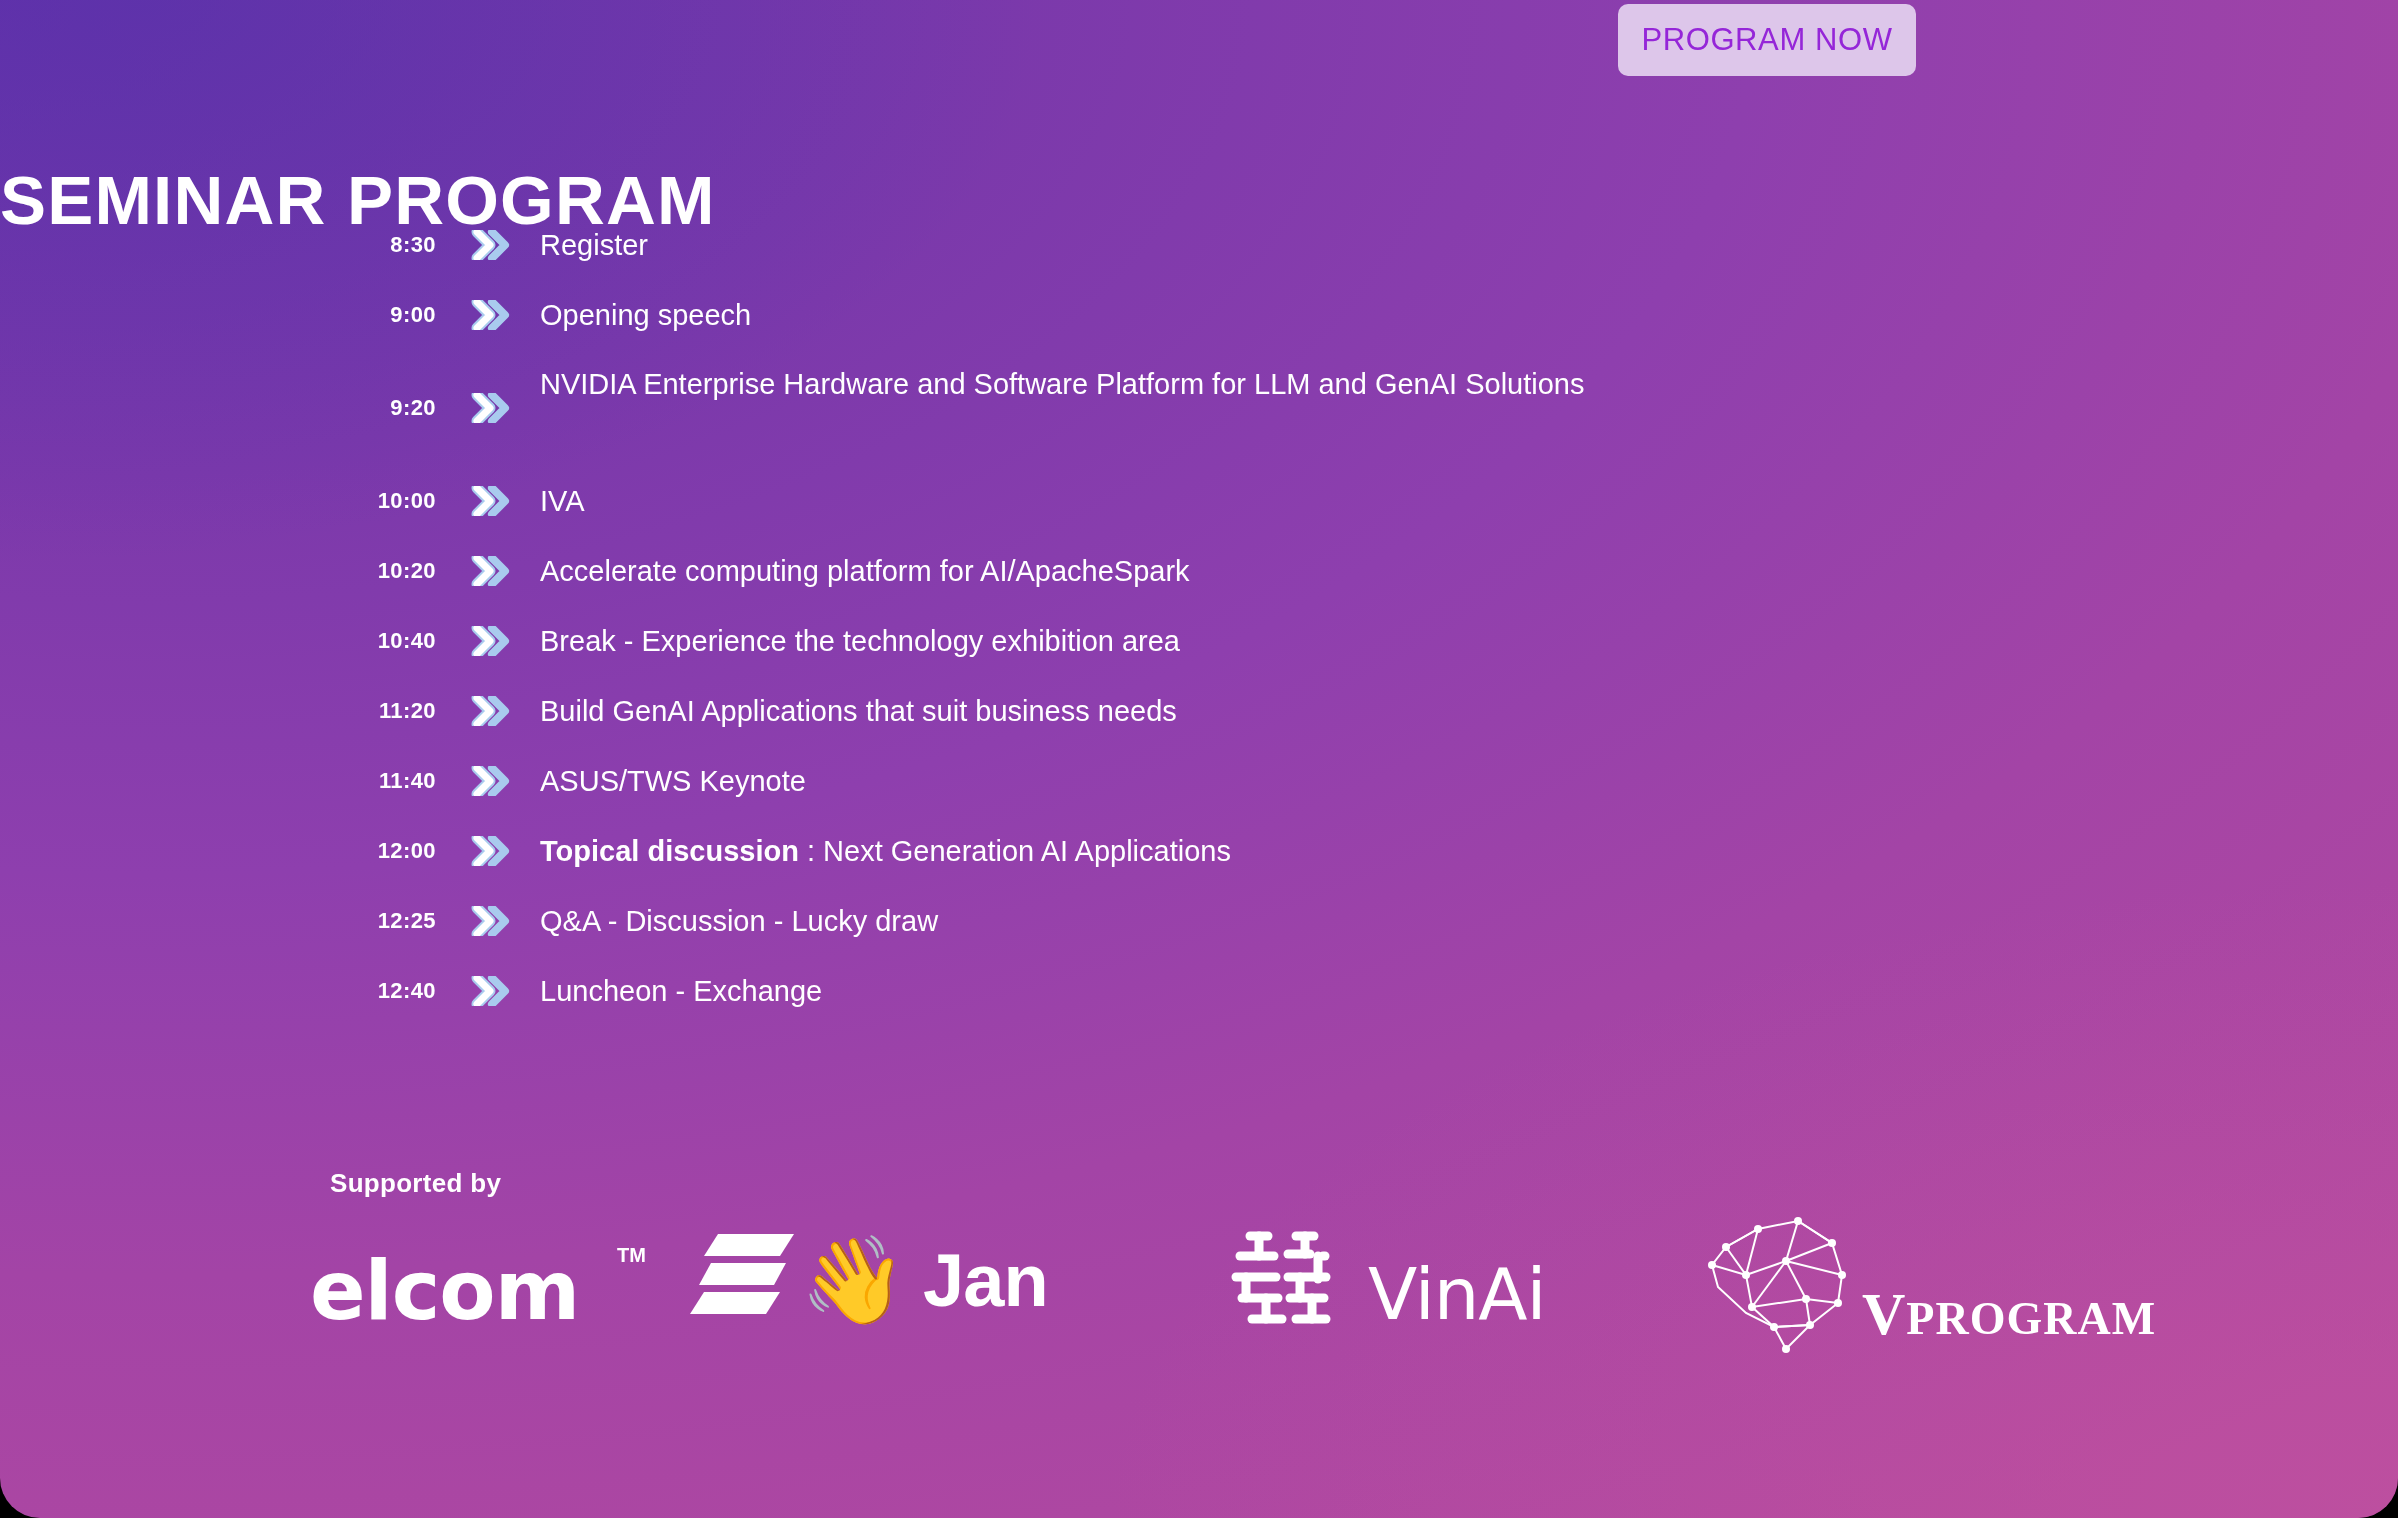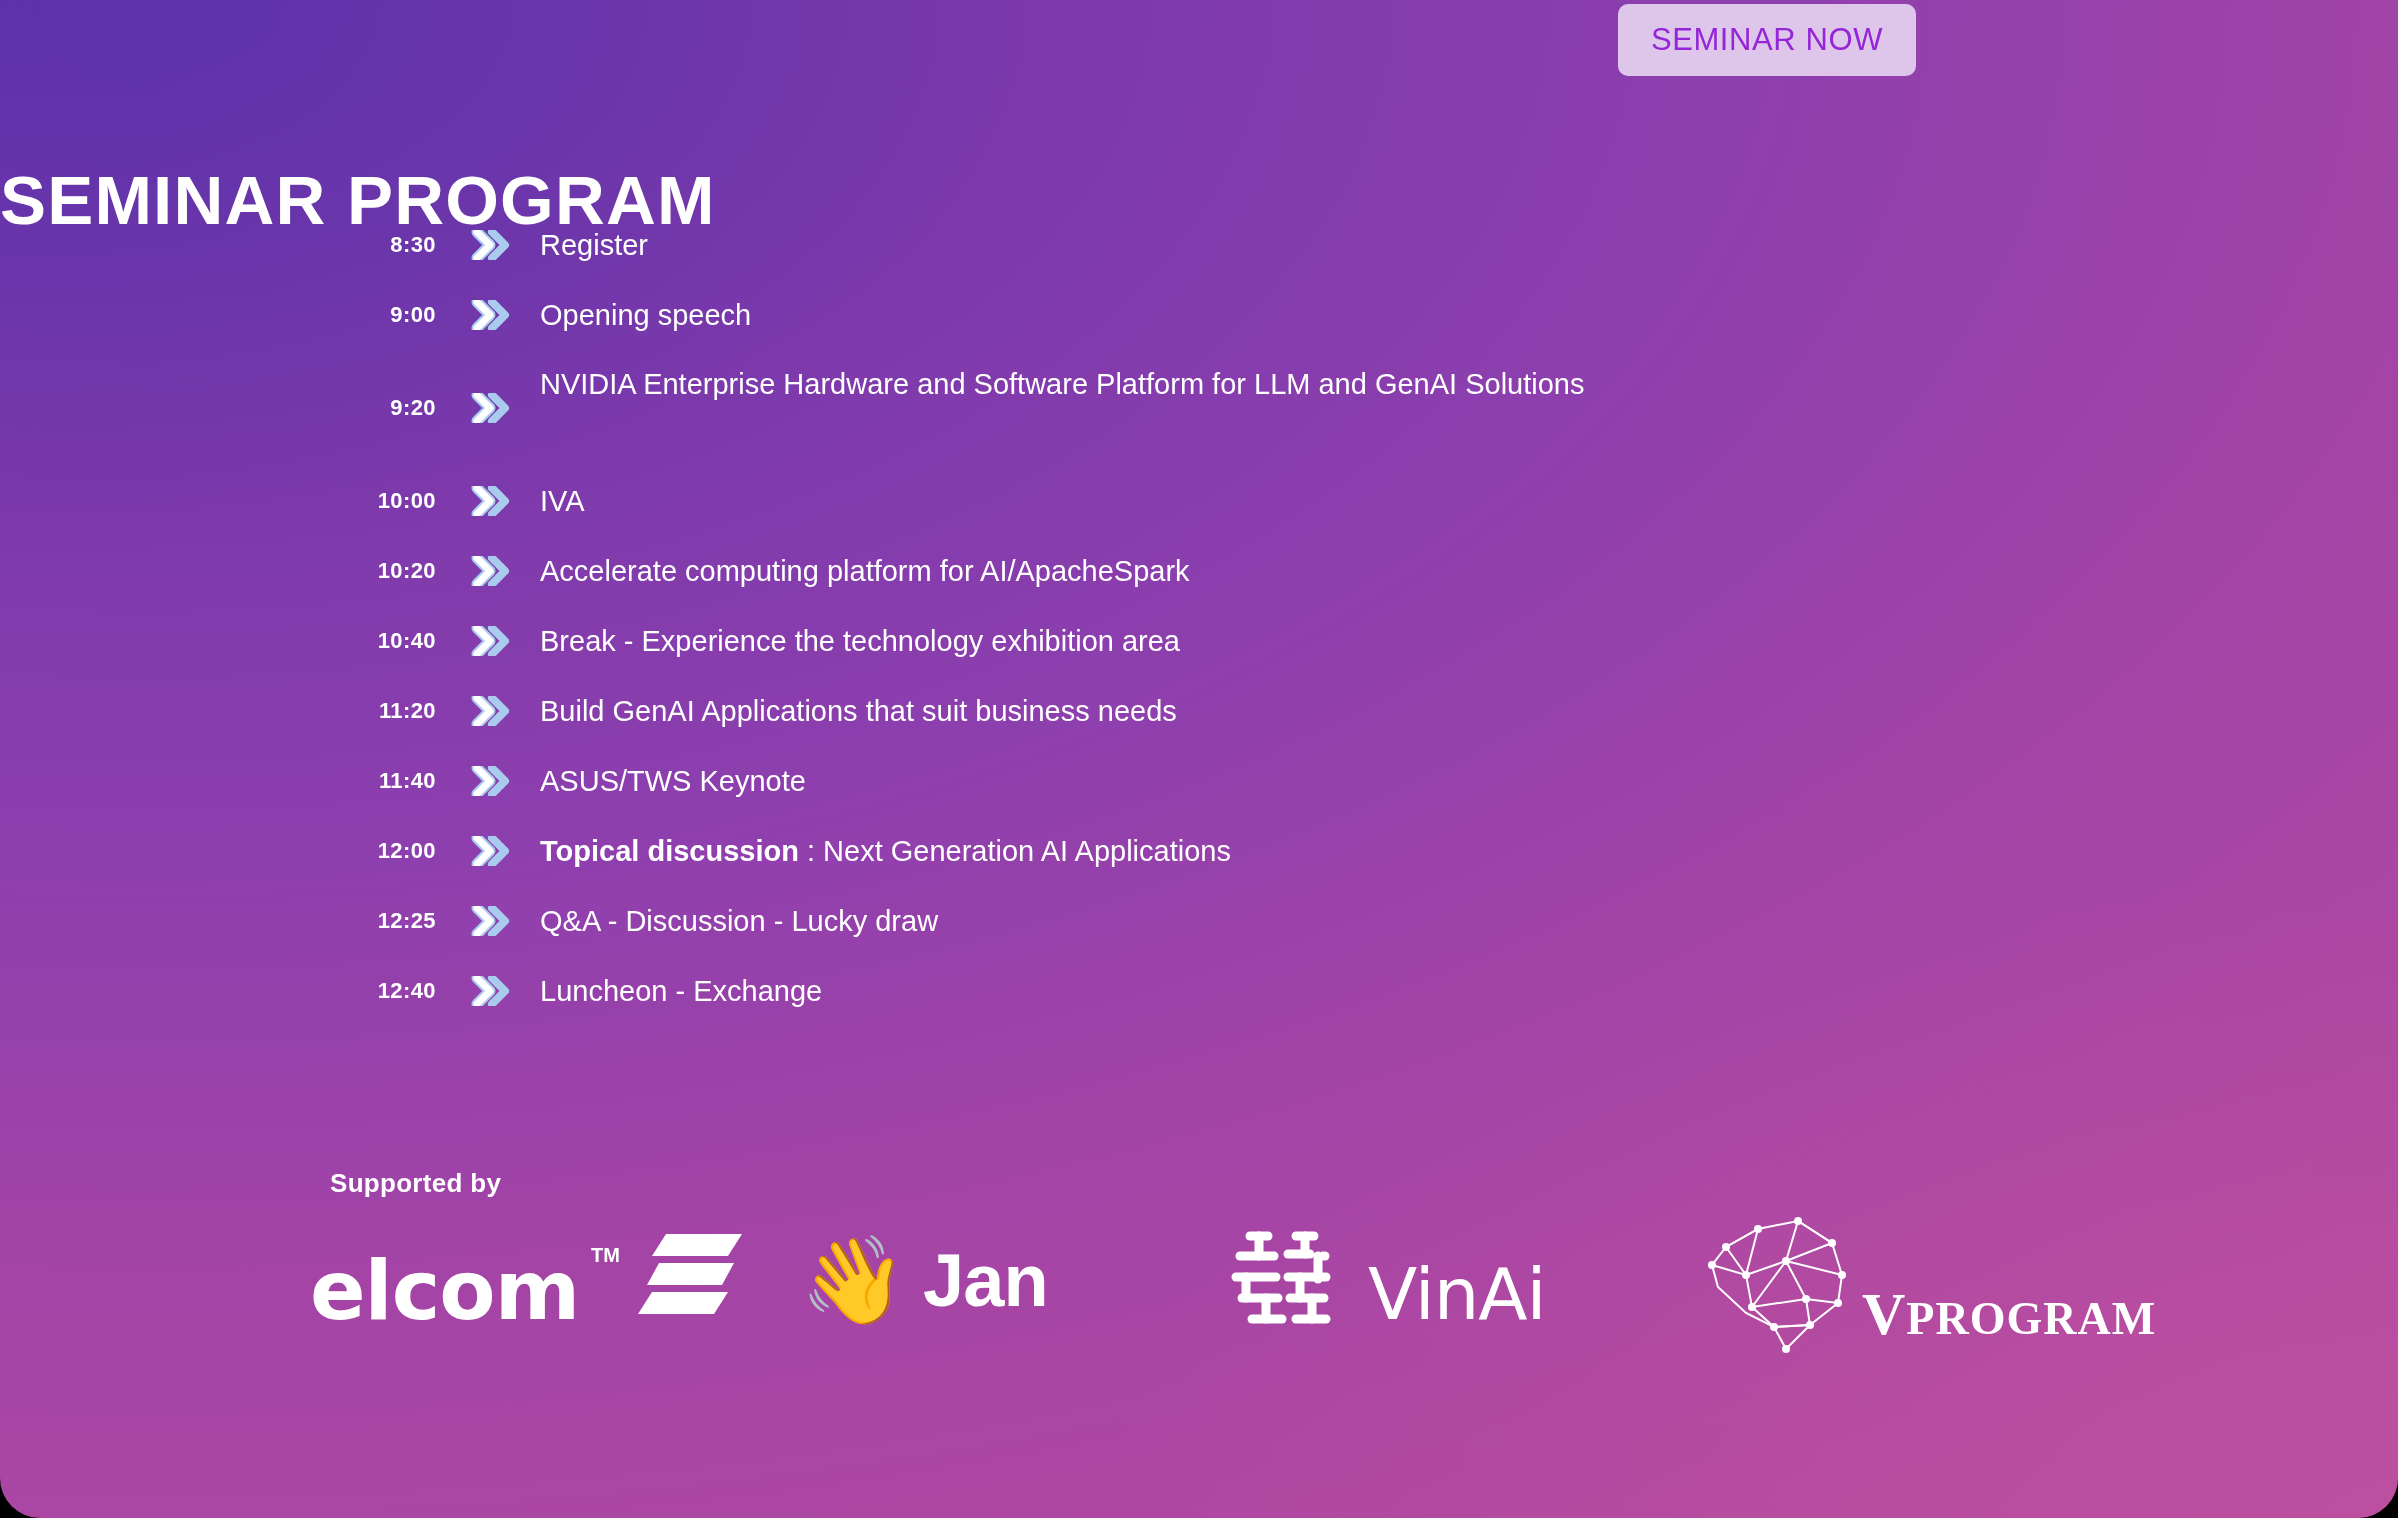--- a/index.html
+++ b/index.html
@@ -162,21 +162,21 @@
     display: flex;
     align-items: center;
     height: 150px;
   }
   .logo-elcom   { width: 490px; padding-left: 10px; }
   .logo-jan     { width: 430px; }
   .logo-vinai   { width: 460px; }
   .logo-vinbrain{ width: 440px; }
 
   
-  .elcom-wrap { display: flex; align-items: flex-end; }
+  .elcom-wrap { display: flex; align-items: flex-end; gap: 26px; }
   .elcom-word {
     color: #ffffff;
     font-size: 82px;
     font-weight: 700;
     letter-spacing: -1px;
     line-height: 0.9;
     font-family: "DejaVu Sans", sans-serif;
   }
   .elcom-tm {
     color: #ffffff;
@@ -223,21 +223,21 @@
     margin-bottom: 8px;
   }
   .vinbrain-word .cap { font-size: 60px; }
 </style>
 </head>
 <body>
 
 <div id="page">
   <div id="content">
 
-    <button class="register-btn">SEMINAR NOW</button>
+    <button class="register-btn">PROGRAM NOW</button>
 
     <div class="page-title">SEMINAR PROGRAM</div>
 
     <div class="agenda">
 
       <div class="agenda-row">
         <div class="row-time">8:30</div>
         <div class="row-chevron">
           <svg class="chev-svg" width="46" height="30" viewBox="0 0 46 30">
             <path d="M23 2 L36 15 L23 28" fill="none" stroke="#a9cbee" stroke-width="8" stroke-linecap="round" stroke-linejoin="round"></path>

